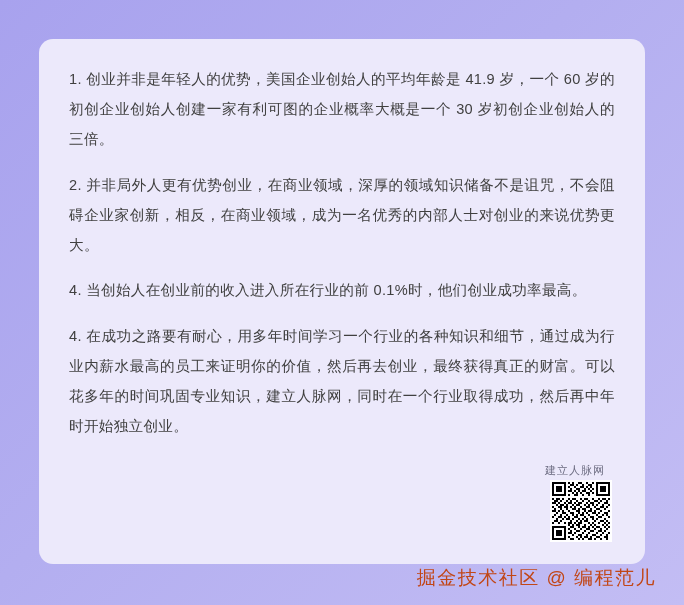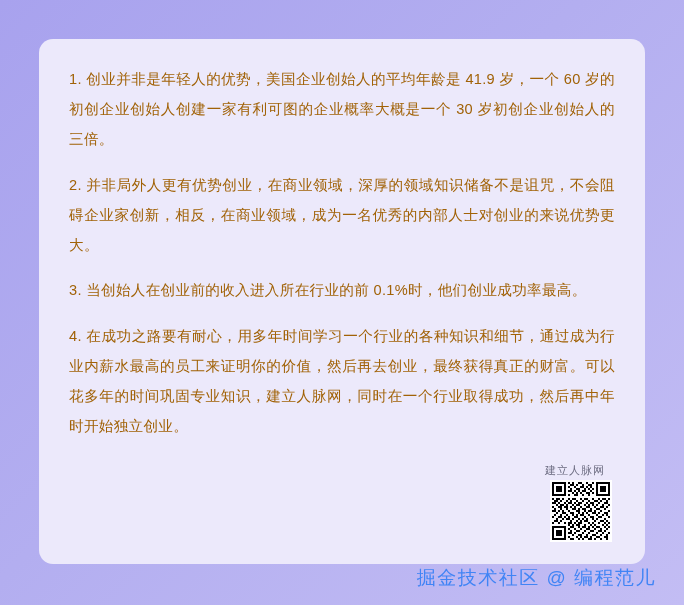--- a/index.html
+++ b/index.html
@@ -26,21 +26,21 @@
     top: 39px;
     width: 606px;
     height: 525px;
     background: #ece9fb;
     border-radius: 14px;
     box-sizing: border-box;
     padding: 26px 30px 0 30px;
     overflow: hidden;
   }
   .para {
-    color: #a16207;
+    color: #404040;
     font-size: 14.6px;
     line-height: 2.05;
     letter-spacing: 0.3px;
     margin: 0 0 16px 0;
     text-align: justify;
   }
   .para:last-of-type {
     margin-bottom: 0;
   }
   .signature {
@@ -63,36 +63,36 @@
   }
   .qr svg {
     display: block;
     width: 58px;
     height: 58px;
   }
   .watermark {
     position: absolute;
     right: 28px;
     bottom: 14px;
-    color: #3b82f6;
+    color: #c2410c;
     font-size: 19px;
     letter-spacing: 1.5px;
     opacity: 0.95;
     white-space: nowrap;
   }
 </style>
 </head>
 <body>
 
 <div class="page">
 
   <div class="card">
     <p class="para">1. 创业并非是年轻人的优势，美国企业创始人的平均年龄是 41.9 岁，一个 60 岁的初创企业创始人创建一家有利可图的企业概率大概是一个 30 岁初创企业创始人的三倍。</p>
     <p class="para">2. 并非局外人更有优势创业，在商业领域，深厚的领域知识储备不是诅咒，不会阻碍企业家创新，相反，在商业领域，成为一名优秀的内部人士对创业的来说优势更大。</p>
-    <p class="para">3. 当创始人在创业前的收入进入所在行业的前 0.1%时，他们创业成功率最高。</p>
+    <p class="para">4. 当创始人在创业前的收入进入所在行业的前 0.1%时，他们创业成功率最高。</p>
     <p class="para">4. 在成功之路要有耐心，用多年时间学习一个行业的各种知识和细节，通过成为行业内薪水最高的员工来证明你的价值，然后再去创业，最终获得真正的财富。可以花多年的时间巩固专业知识，建立人脉网，同时在一个行业取得成功，然后再中年时开始独立创业。</p>
 
     <div class="signature">建立人脉网</div>
 
     <div class="qr">
       <svg viewBox="0 0 29 29" shape-rendering="crispEdges">
         <rect width="29" height="29" fill="#ffffff"></rect>
         <g fill="#000000">
           <rect x="0" y="0" width="7" height="1"></rect>
             <rect x="0" y="6" width="7" height="1"></rect>

